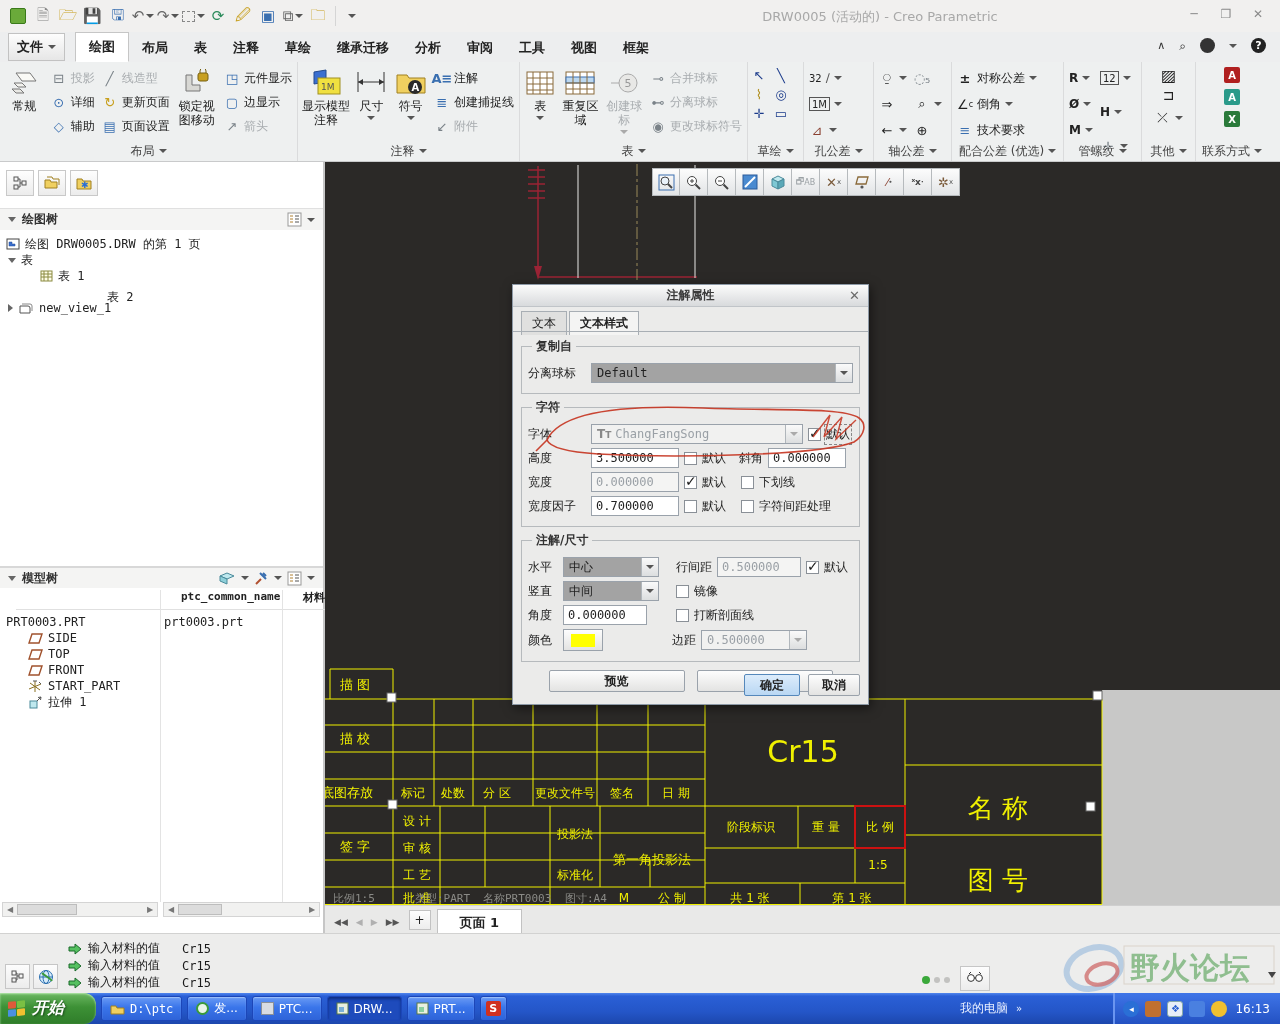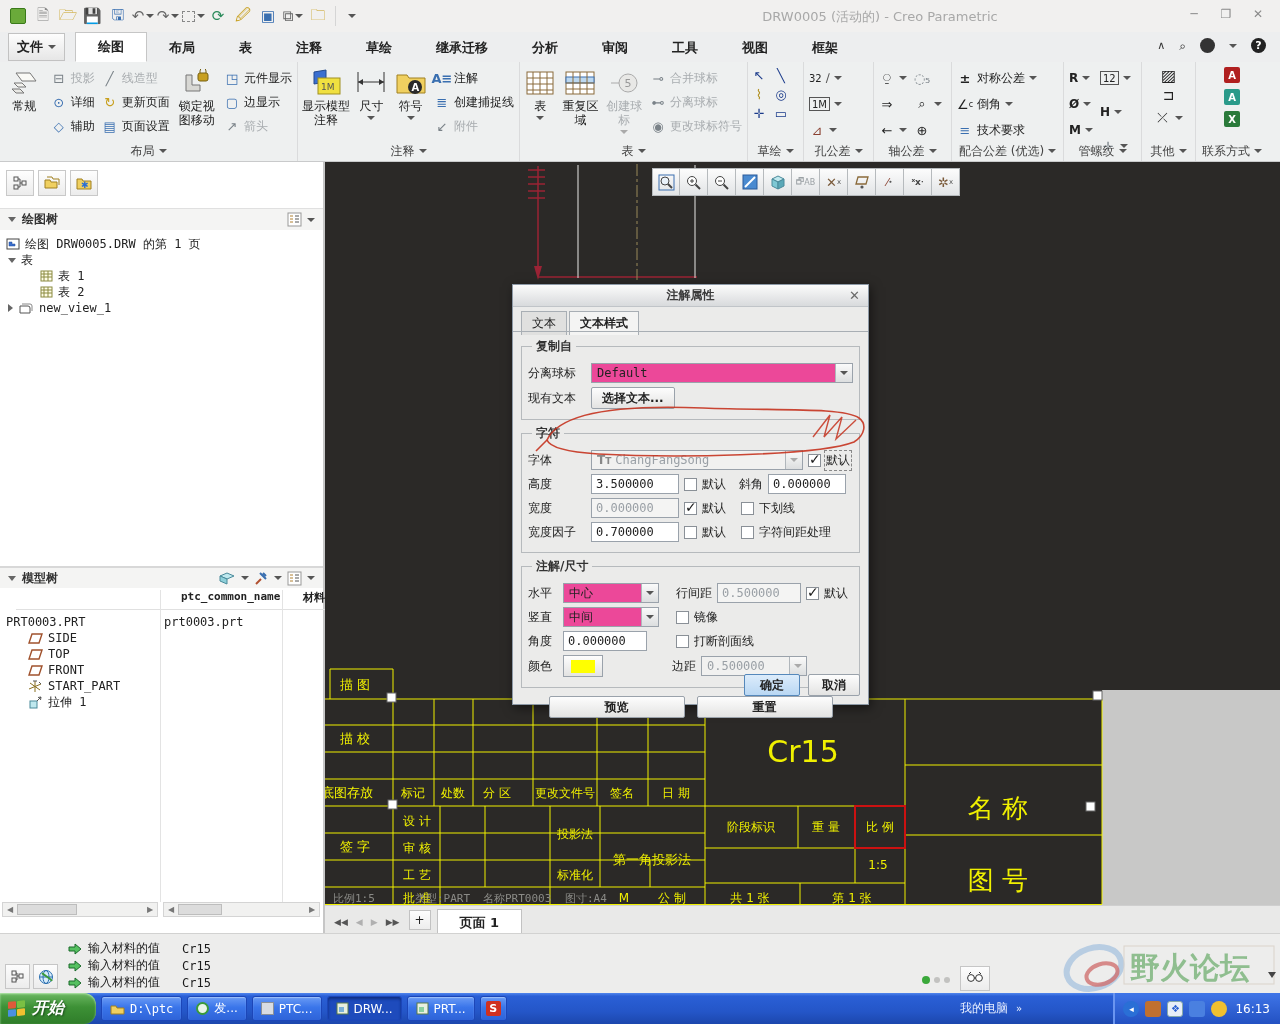--- a/index.html
+++ b/index.html
@@ -10,21 +10,21 @@
 
 #titlebar {position:absolute;left:0;top:0;width:1280px;height:32px;background:#f1f0ef;display:flex;align-items:center;padding-left:6px;}
 .qicon {width:24px;height:24px;margin-right:1px;display:inline-flex;align-items:center;justify-content:center;font-size:15px;color:#666;}
 .qsep {width:1px;height:20px;background:#d5d5d5;margin:0 4px;}
 #title-text {position:absolute;left:880px;top:8px;transform:translateX(-50%);color:#a8a8a8;font-size:13px;white-space:nowrap;}
 .winbtn {width:24px;height:16px;display:inline-flex;align-items:center;justify-content:center;color:#8a8a8a;font-size:12px;border:1px solid transparent;}
 #winbtns {position:absolute;right:10px;top:6px;display:flex;gap:8px;}
 
 
 #tabrow {position:absolute;left:0;top:32px;width:1280px;height:30px;background:#edeeef;display:flex;align-items:flex-end;padding-left:8px;}
-.tab {padding:5px 22px;font-size:13px;color:#222;font-weight:bold;cursor:default;white-space:nowrap;}
+.tab {padding:5px 13px;font-size:13px;color:#222;font-weight:bold;cursor:default;white-space:nowrap;}
 .tab.active {background:#fff;border:1px solid #c6c6c6;border-bottom:1px solid #fff;}
 #tab-file {border:1px solid #c2c2c2;background:linear-gradient(#fdfdfd,#e6e6e6);padding:4px 8px;margin-right:10px;margin-bottom:1px;display:flex;align-items:center;gap:5px;font-size:13px;font-weight:bold;}
 .dda {width:0;height:0;border-left:4px solid transparent;border-right:4px solid transparent;border-top:4px solid #555;display:inline-block;}
 .dda.dis {border-top-color:#aaa;}
 #tabrow-right {position:absolute;right:14px;top:38px;display:flex;gap:14px;align-items:center;color:#333;}
 
 
 #ribbon {position:absolute;left:0;top:62px;width:1280px;height:100px;background:#eef0f0;border-bottom:1px solid #c9cacb;display:flex;}
 .rgroup {position:relative;height:100%;border-right:1px solid #dadbdc;padding:3px 3px 22px 3px;display:flex;gap:3px;align-items:flex-start;}
 .rlabel {position:absolute;bottom:0;left:0;right:0;height:20px;display:flex;align-items:center;justify-content:center;font-size:12px;color:#444;gap:4px;}
@@ -72,21 +72,21 @@
 .dtab {padding:3px 10px;border:1px solid #a8aeb4;background:#e0e0df;font-size:12px;margin-right:2px;border-bottom:none;}
 .dtab.active {background:#f4f4f3;font-weight:bold;position:relative;top:0px;}
 #dlg-body {position:absolute;left:0;top:46px;right:0;bottom:0;border-top:1px solid #a8aeb4;padding:6px 8px;}
 fieldset {border:1px solid #b6babd;margin-bottom:5px;padding:4px 6px 6px 6px;}
 legend {font-size:12px;font-weight:bold;color:#333;padding:0 4px;margin-left:4px;}
 .frow {display:flex;align-items:center;margin:4px 0;gap:5px;}
 .flabel {font-size:12px;color:#222;white-space:nowrap;}
 .w58 {width:58px;} .w30 {width:30px;}
 .tin {height:20px;border:1px solid #9aa2ab;background:#fff;font-size:12px;padding:0 4px;font-family:"DejaVu Sans Mono",monospace;display:flex;align-items:center;}
 .tin.dis {color:#9aa0a6;background:#f4f4f3;}
-.combo {height:20px;border:1px solid #9aa2ab;background:#ec4899;display:flex;align-items:center;font-size:12px;position:relative;padding-left:5px;}
+.combo {height:20px;border:1px solid #9aa2ab;background:#a3a3a3;display:flex;align-items:center;font-size:12px;position:relative;padding-left:5px;}
 .combo .cbtn {position:absolute;right:0;top:0;bottom:0;width:17px;background:linear-gradient(#fafafa,#dcdedf);border-left:1px solid #b0b6bb;display:flex;align-items:center;justify-content:center;}
 .combo.dis {background:#f1f1f0;color:#9aa0a6;}
 .cb {width:13px;height:13px;border:1px solid #8a9097;background:#fff;display:inline-block;position:relative;flex:none;}
 .cb.checked::after {content:"✓";position:absolute;top:-4px;left:0px;font-size:14px;font-weight:bold;color:#1a1a1a;}
 .focusbox {outline:1px dashed #888;outline-offset:1px;}
 .btn {height:22px;border:1px solid #9aa2ab;background:linear-gradient(#fdfdfd,#e3e3e2);font-size:12px;display:inline-flex;align-items:center;justify-content:center;padding:0 10px;border-radius:2px;}
 .btn.bold {font-weight:bold;}
 #dlg-mid {display:flex;gap:12px;justify-content:center;margin-top:8px;}
 #dlg-mid .btn {width:136px;font-weight:bold;}
 #dlg-bottom {position:absolute;right:8px;bottom:8px;display:flex;gap:8px;}
@@ -572,21 +572,21 @@
         <span class="tri-down" style="margin-left:2px;"></span>
         <span>表</span>
       </div>
       <div class="trow" style="padding-left:34px;">
         <svg width="13" height="12" viewBox="0 0 13 12">
             <rect x="1" y="1" width="11" height="10" fill="#fffde8" stroke="#8a8a40"></rect>
             <path d="M1 4 H12 M1 7 H12 M4 1 V11 M8 1 V11" stroke="#8a8a40"></path>
           </svg>
         <span>表 1</span>
       </div>
-      <div class="trow" style="padding-left:34px;">
+      <div class="trow" style="padding-left:34px;flex-direction:column;">
         <svg width="13" height="12" viewBox="0 0 13 12">
             <rect x="1" y="1" width="11" height="10" fill="#fffde8" stroke="#8a8a40"></rect>
             <path d="M1 4 H12 M1 7 H12 M4 1 V11 M8 1 V11" stroke="#8a8a40"></path>
           </svg>
         <span>表 2</span>
       </div>
       <div class="trow">
         <span class="tri-right" style="margin-left:2px;"></span>
         <svg width="16" height="13" viewBox="0 0 16 13">
             <path d="M2 4 h8 a2 2 0 0 1 2 2 v5 h-10 Z" fill="#fff" stroke="#555"></path>
@@ -853,24 +853,20 @@
         <legend>复制自</legend>
         <div class="frow">
           <span class="flabel w58">分离球标</span>
           <div class="combo" style="flex:1;">
             <span style="font-family:'DejaVu Sans Mono',monospace;">Default</span>
             <span class="cbtn">
                 <span class="dda"></span>
               </span>
           </div>
         </div>
-        <div class="frow">
-          <span class="flabel w58">现有文本</span>
-          <span class="btn bold">选择文本...</span>
-        </div>
       </fieldset>
 
       <fieldset>
         <legend>字符</legend>
         <div class="frow">
           <span class="flabel w58">字体</span>
           <div class="combo dis" style="width:212px;">
             <span style="font-weight:bold;color:#888;margin-right:4px;">T<span style="font-size:9px;">T</span></span>
             <span style="font-family:'DejaVu Sans Mono',monospace;">ChangFangSong</span>
             <span class="cbtn">

